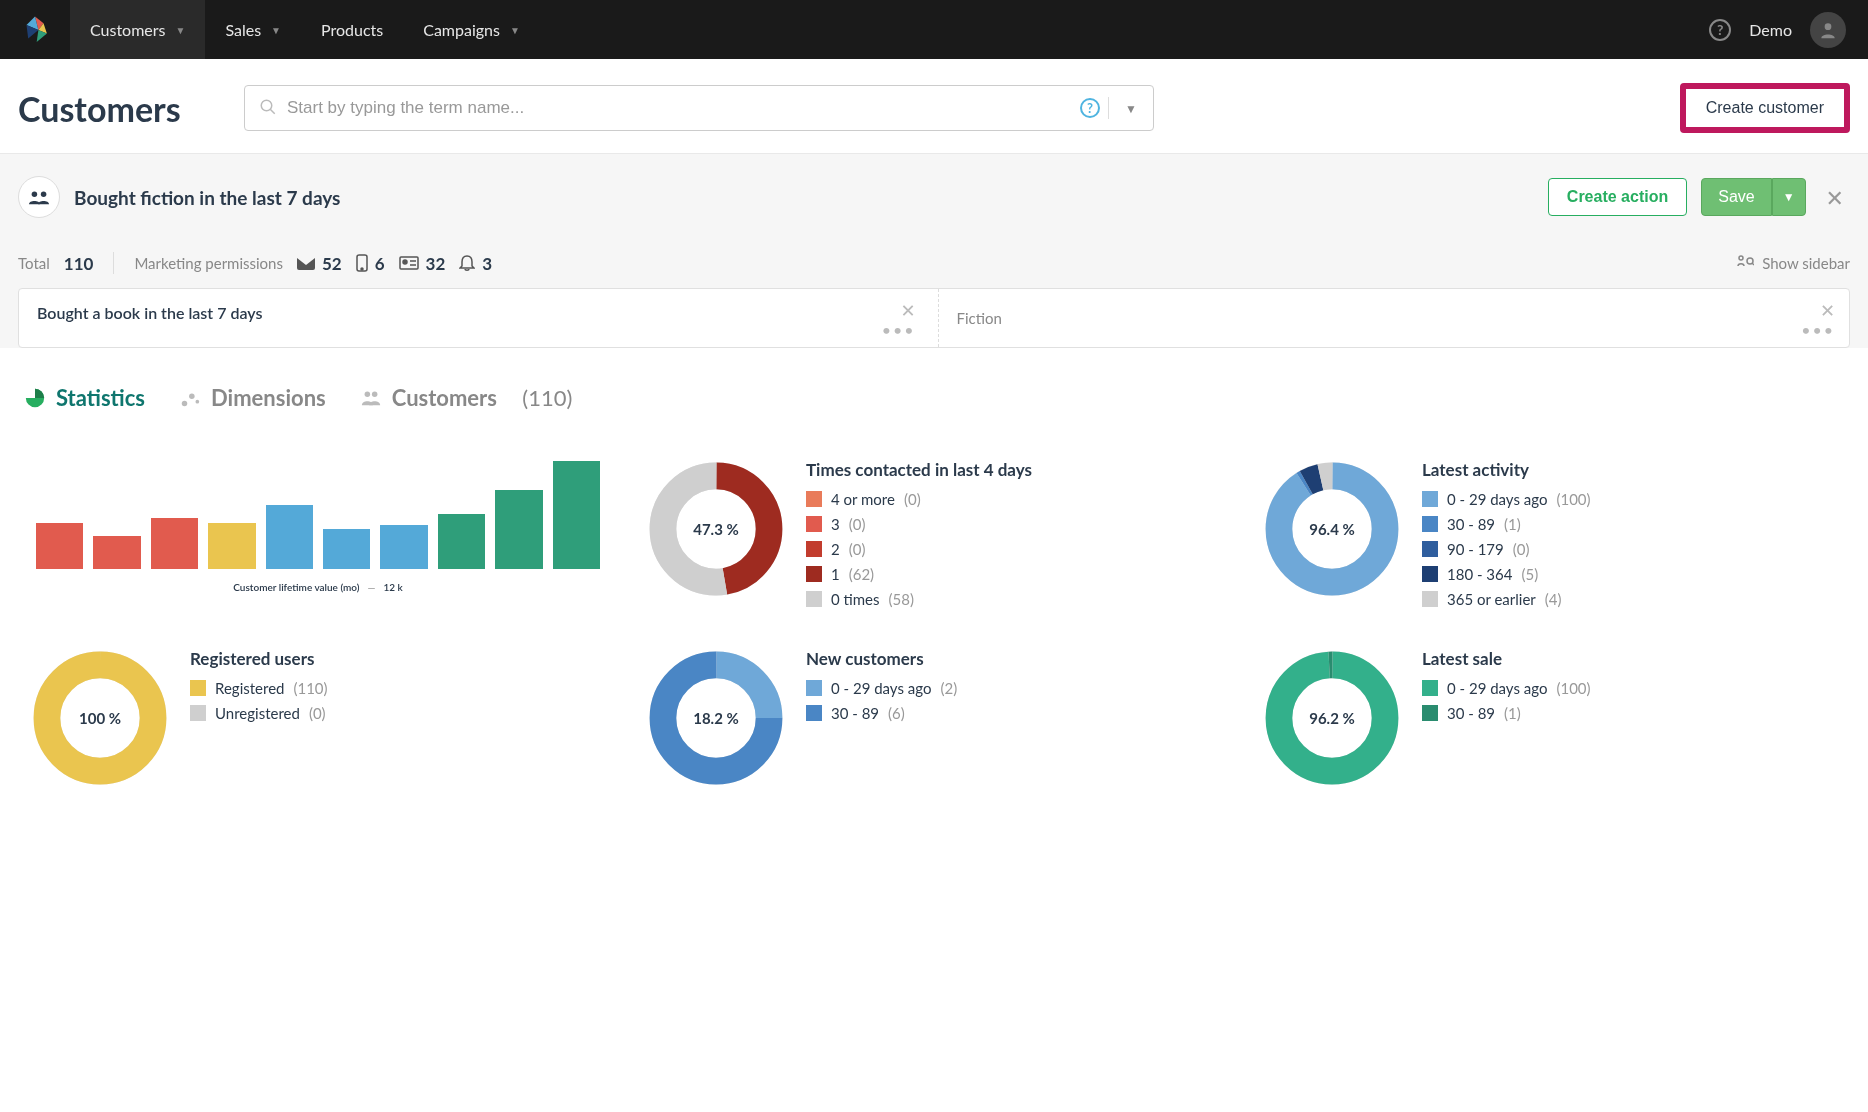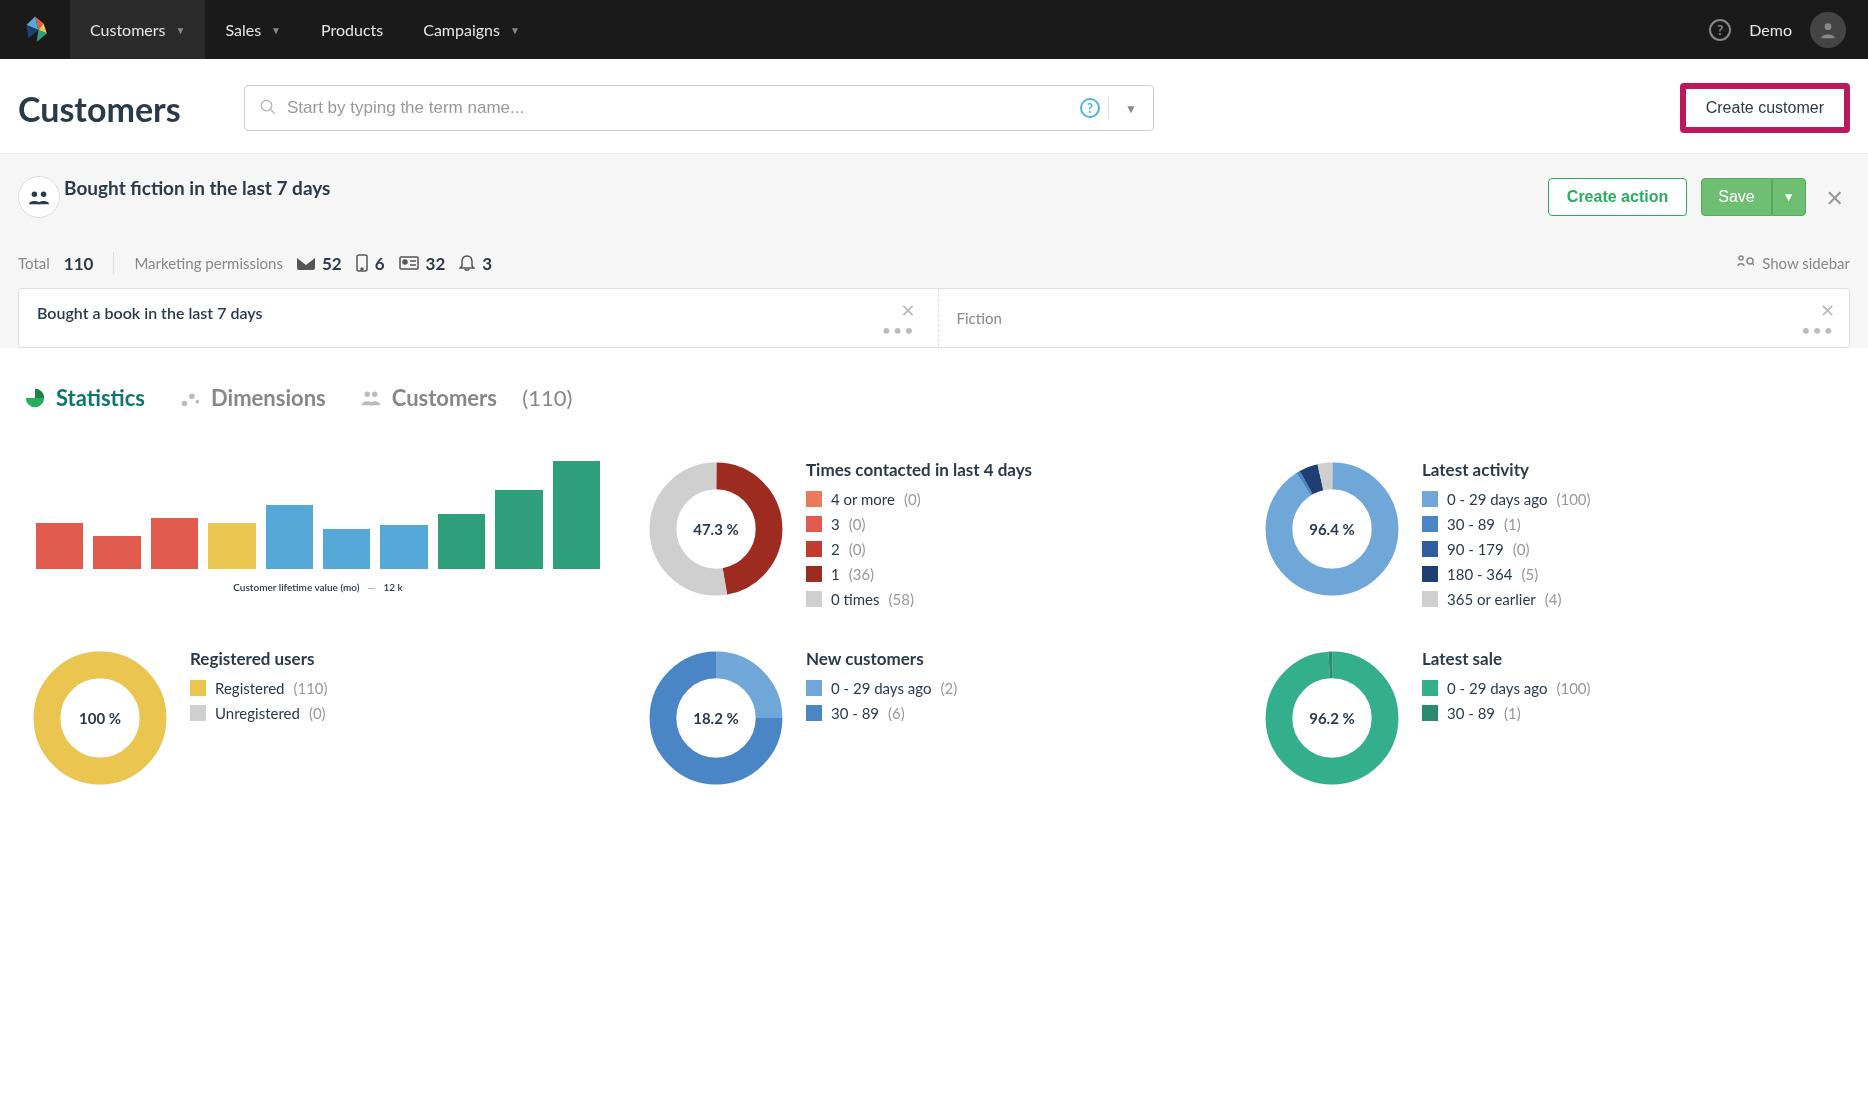--- a/index.html
+++ b/index.html
@@ -23,21 +23,21 @@
 .search-wrap { flex: 0 0 910px; display: flex; align-items: center; border: 1px solid #ccc; border-radius: 4px; height: 46px; padding: 0 10px; }
 .search-icon { color: #bbb; margin: 0 10px 0 4px; }
 .search-input { flex: 1; border: none; outline: none; font-size: 17px; color: #555; background: transparent; }
 .search-input::placeholder { color: #999; }
 .search-help { width: 20px; height: 20px; border: 2px solid #4fb4e0; border-radius: 50%; color: #4fb4e0; display: flex; align-items: center; justify-content: center; font-size: 13px; font-weight: bold; margin-right: 8px; cursor: pointer; }
 .search-div { width: 1px; height: 22px; background: #ddd; margin-right: 10px; }
 .search-caret { color: #888; font-size: 12px; cursor: pointer; padding: 0 6px; }
 .create-btn { margin-left: auto; border: 6px solid #be185d; background: #fff; padding: 10px 20px; border-radius: 4px; font-size: 16px; color: #2b3a4b; cursor: pointer; text-align: right; }
 
 .segment-area { background: #f6f6f6; border-top: 1px solid #e9e9e9; padding: 22px 18px 0; }
-.segment-head { display: flex; gap: 4px; }
+.segment-head { display: flex; align-items: center; gap: 14px; }
 .seg-icon { width: 42px; height: 42px; border: 1px solid #ddd; border-radius: 50%; background: #fff; display: flex; align-items: center; justify-content: center; }
 .seg-icon svg { fill: #2b3a4b; width: 22px; height: 16px; }
 .seg-title { font-size: 19px; font-weight: 700; color: #2b3a4b; }
 .seg-actions { margin-left: auto; display: flex; align-items: center; gap: 14px; }
 .create-action { border: 1px solid #27ae60; color: #27ae60; background: #fff; padding: 9px 18px; border-radius: 4px; font-size: 16px; cursor: pointer; font-weight: 600; }
 .save-group { display: flex; }
 .save-btn { background: #6fbf73; color: #fff; border: 1px solid #5aa85e; padding: 9px 16px; border-radius: 4px 0 0 4px; font-size: 16px; cursor: pointer; font-weight: 400; }
 .save-caret { background: #6fbf73; border: 1px solid #5aa85e; border-left: 1px solid #5aa85e; color: #fff; padding: 9px 10px; border-radius: 0 4px 4px 0; cursor: pointer; font-size: 12px; }
 .close-x { color: #999; font-size: 22px; cursor: pointer; padding: 0 6px; }
 
@@ -297,21 +297,21 @@
             <span class="legend-count">(0)</span>
           </div>
           <div class="legend-row">
             <span class="swatch" style="background:#c23c2e"></span>
             <span class="legend-label">2</span> 
             <span class="legend-count">(0)</span>
           </div>
           <div class="legend-row">
             <span class="swatch" style="background:#9e2b20"></span>
             <span class="legend-label">1</span> 
-            <span class="legend-count">(36)</span>
+            <span class="legend-count">(62)</span>
           </div>
           <div class="legend-row">
             <span class="swatch" style="background:#cfcfcf"></span>
             <span class="legend-label">0 times</span> 
             <span class="legend-count">(58)</span>
           </div>
         </div>
     </div>
   </div>
 

